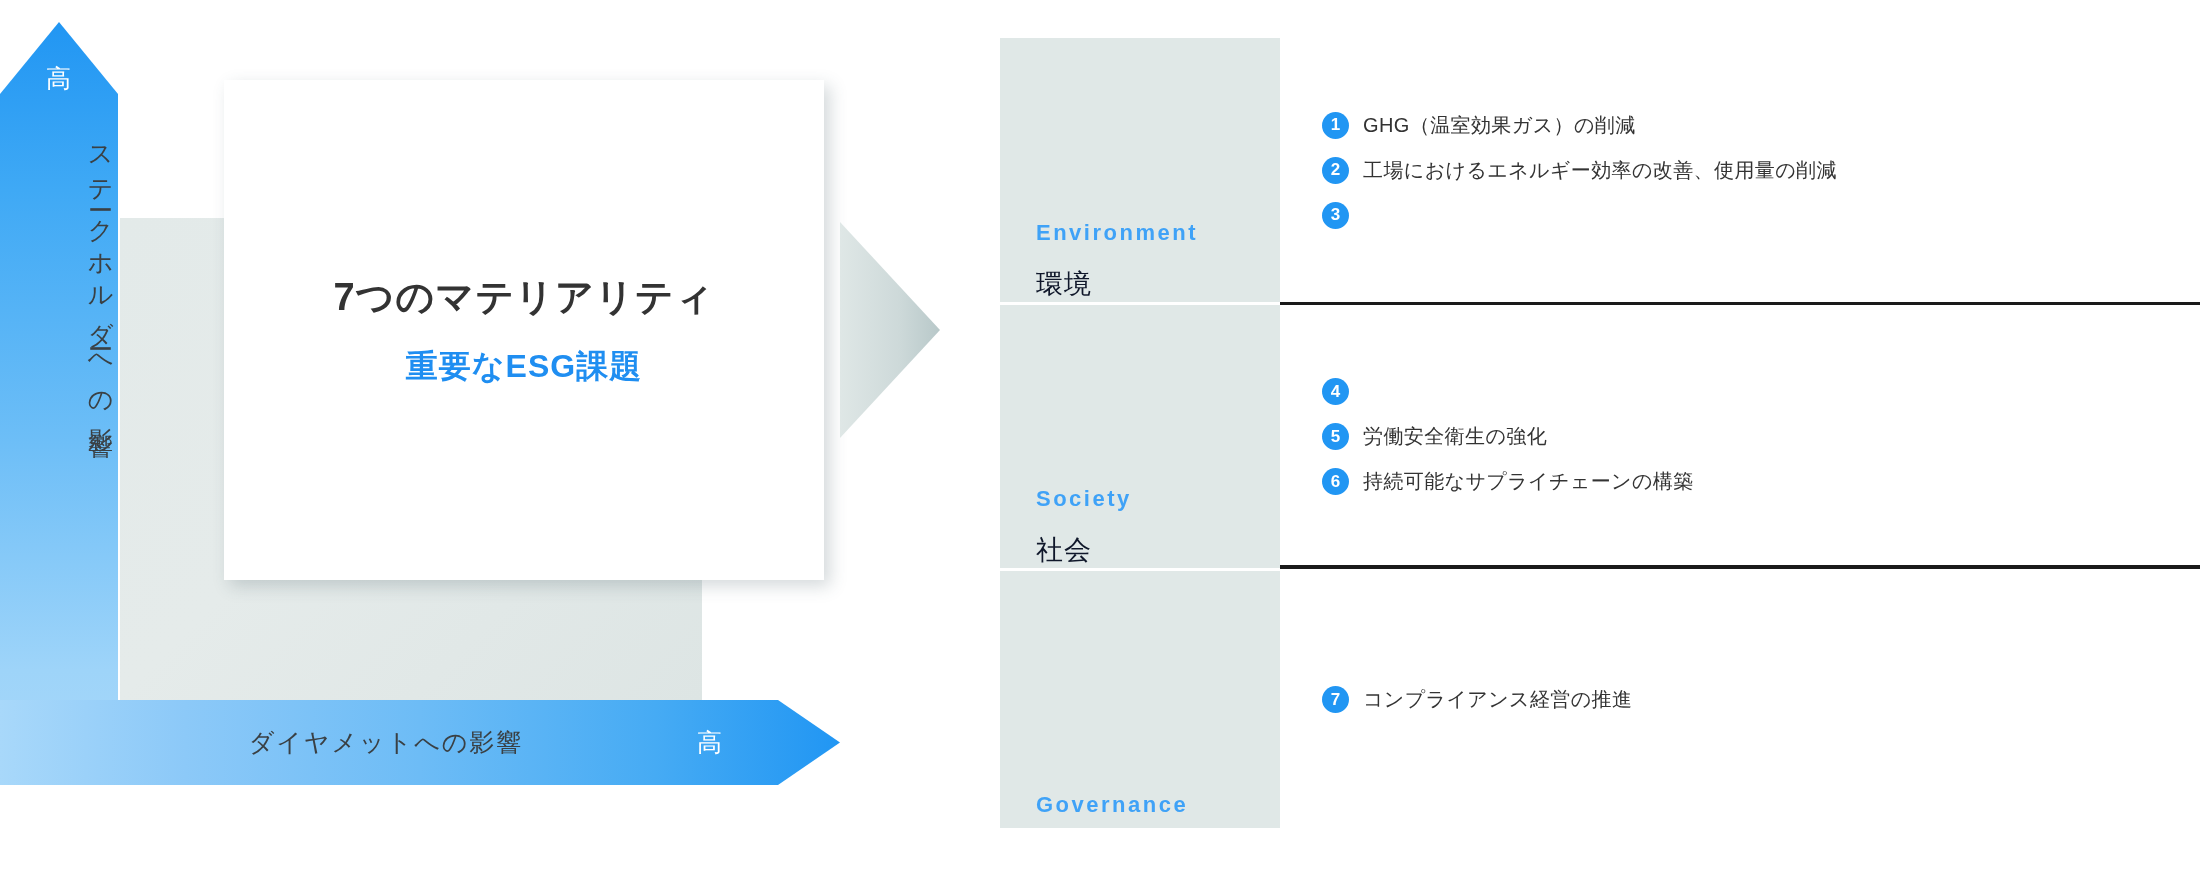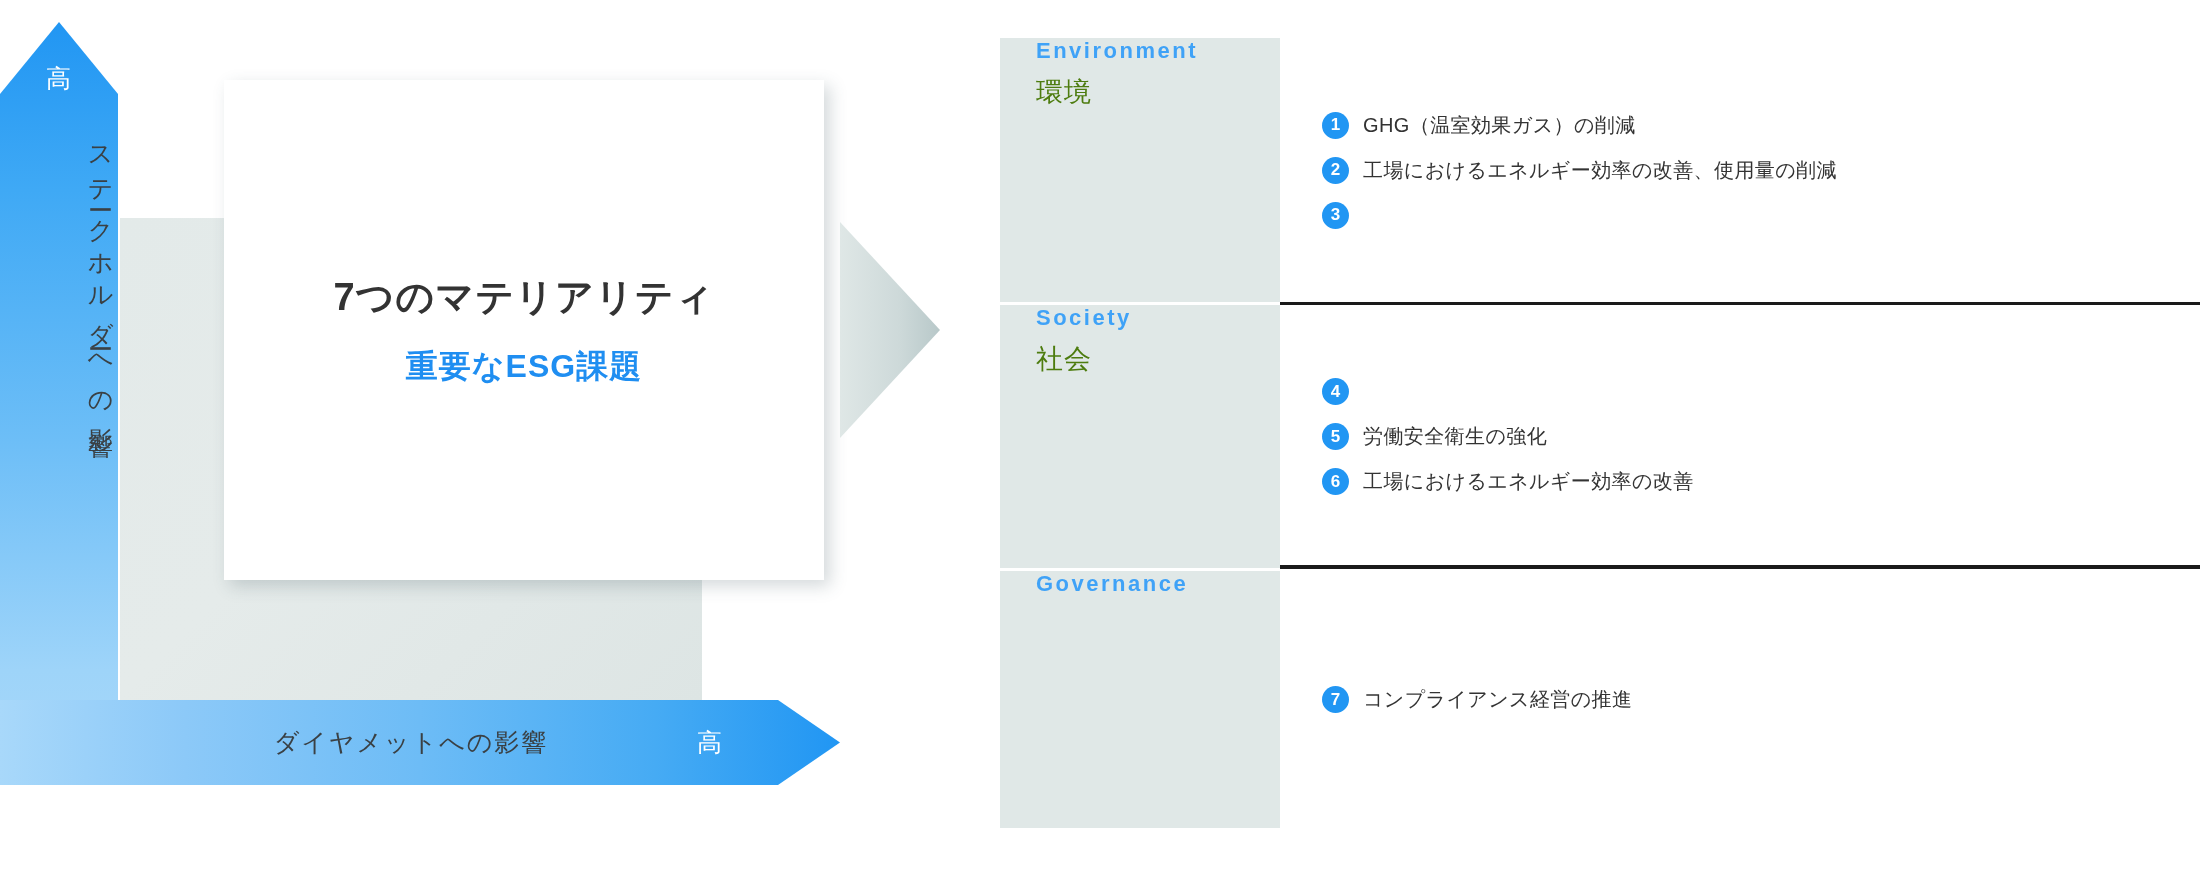--- a/index.html
+++ b/index.html
@@ -43,21 +43,21 @@
   }
 
   
   .h-arrow {
     position: absolute; left: 0px; top: 700px;
     width: 840px; height: 85px;
     background: linear-gradient(to right, #a8d8fa 0%, #8cc9f8 22%, #6dbcf6 50%, #46abf4 78%, #2196f3 100%);
     clip-path: polygon(0% 0%, 778px 0%, 100% 50%, 778px 100%, 0% 100%);
   }
   .h-arrow-label {
-    position: absolute; left: 211px; top: 700px;
+    position: absolute; left: 186px; top: 700px;
     width: 400px; height: 85px;
     display: flex; align-items: center; justify-content: center;
     color: #3a4044; font-size: 25px; letter-spacing: 2px;
   }
   .h-arrow-high {
     position: absolute; left: 660px; top: 700px;
     width: 100px; height: 85px;
     display: flex; align-items: center; justify-content: center;
     color: #ffffff; font-size: 25px; letter-spacing: 1px;
   }
@@ -92,28 +92,29 @@
   .panel { position: absolute; left: 1000px; top: 38px; width: 1200px; height: 790px; }
 
   .row { position: absolute; left: 0; width: 1200px; display: flex; }
   .row-env  { top: 0px;   height: 264px; }
   .row-soc  { top: 267px; height: 263px; }
   .row-gov  { top: 533px; height: 257px; }
 
   .row-label {
     width: 280px; flex: 0 0 280px;
     background: #e0e8e7;
-    display: flex; flex-direction: column; justify-content: flex-start;
+    display: flex; flex-direction: column; justify-content: flex-end;
     padding-left: 36px;
+    gap: 10px;
   }
   .label-en {
     color: #3fa2f7; font-size: 22px; font-weight: bold;
     letter-spacing: 2.5px; margin-bottom: 10px;
   }
-  .label-ja { color: #4d7c0f; font-size: 27px; letter-spacing: 1px; }
+  .label-ja { color: #0f172a; font-size: 27px; letter-spacing: 1px; }
 
   .row-items {
     flex: 1; background: #ffffff;
     display: flex; flex-direction: column; justify-content: center;
     padding-left: 42px;
   }
   .item { display: flex; align-items: center; margin: 9px 0; }
   .badge {
     flex: 0 0 auto;
     width: 27px; height: 27px; border-radius: 50%;
@@ -188,21 +189,21 @@
       <div class="row-items">
         <div class="item">
           <span class="badge">4</span>
         </div>
         <div class="item">
           <span class="badge">5</span>
           <span class="item-text">労働安全衛生の強化</span>
         </div>
         <div class="item">
           <span class="badge">6</span>
-          <span class="item-text">工場におけるエネルギー効率の改善</span>
+          <span class="item-text">持続可能なサプライチェーンの構築</span>
         </div>
       </div>
     </div>
 
     <div class="divider divider-2"></div>
 
     <div class="row row-gov">
       <div class="row-label">
         <div class="label-en">Governance</div>
       </div>

